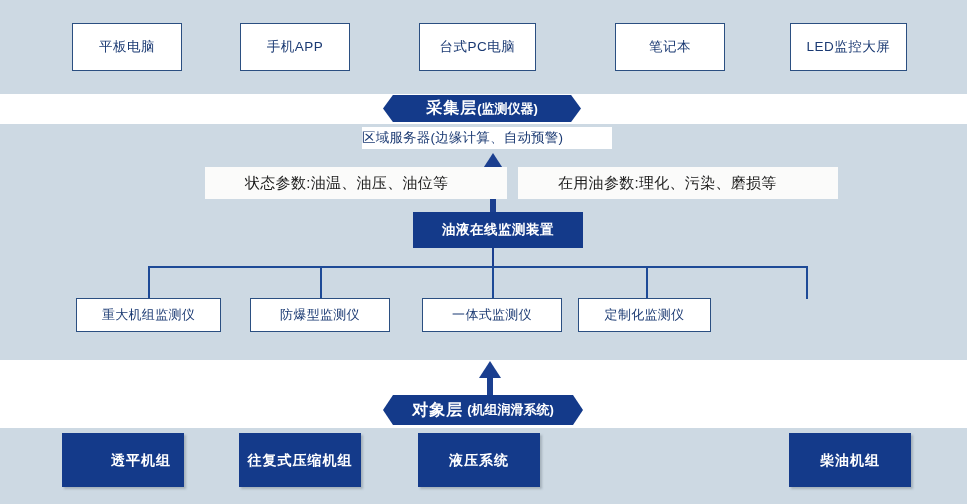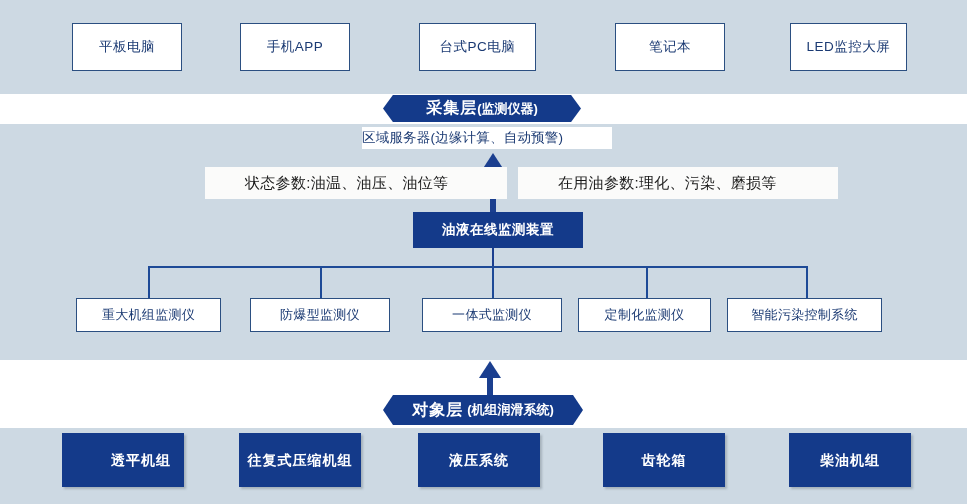--- a/index.html
+++ b/index.html
@@ -212,41 +212,35 @@
   </div>
   <div class="box box-outline instr-box" style="left:250px; top:298px; width:140px; height:34px;">
     <span>防爆型监测仪</span>
   </div>
   <div class="box box-outline instr-box" style="left:422px; top:298px; width:140px; height:34px;">
     <span>一体式监测仪</span>
   </div>
   <div class="box box-outline instr-box" style="left:578px; top:298px; width:133px; height:34px;">
     <span>定制化监测仪</span>
   </div>
-  <div class="box box-outline instr-box" style="left:727px; top:298px; width:155px; height:34px;">
-    <span>智能污染控制系统</span>
-  </div>
 
   <div class="arrow-shaft" style="left:487px; top:378px; height:26px;"></div>
   <div class="arrow-head" style="left:479px; top:361px;"></div>
 
   <div class="banner" style="left:383px; top:395px; width:200px; height:30px;">
     <span class="big">对象层</span>
     <span class="small" style="margin-left:4px;">(机组润滑系统)</span>
   </div>
 
   <div class="box box-solid bottom-box" style="left:62px;  top:433px; width:122px; height:54px;padding-left:36px;">
     <span>透平机组</span>
   </div>
   <div class="box box-solid bottom-box" style="left:239px; top:433px; width:122px; height:54px;">
     <span>往复式压缩机组</span>
   </div>
   <div class="box box-solid bottom-box" style="left:418px; top:433px; width:122px; height:54px;">
     <span>液压系统</span>
   </div>
-  <div class="box box-solid bottom-box" style="left:603px; top:433px; width:122px; height:54px;">
-    <span>齿轮箱</span>
-  </div>
   <div class="box box-solid bottom-box" style="left:789px; top:433px; width:122px; height:54px;">
     <span>柴油机组</span>
   </div>
 
 </div>
 
 </body></html>

